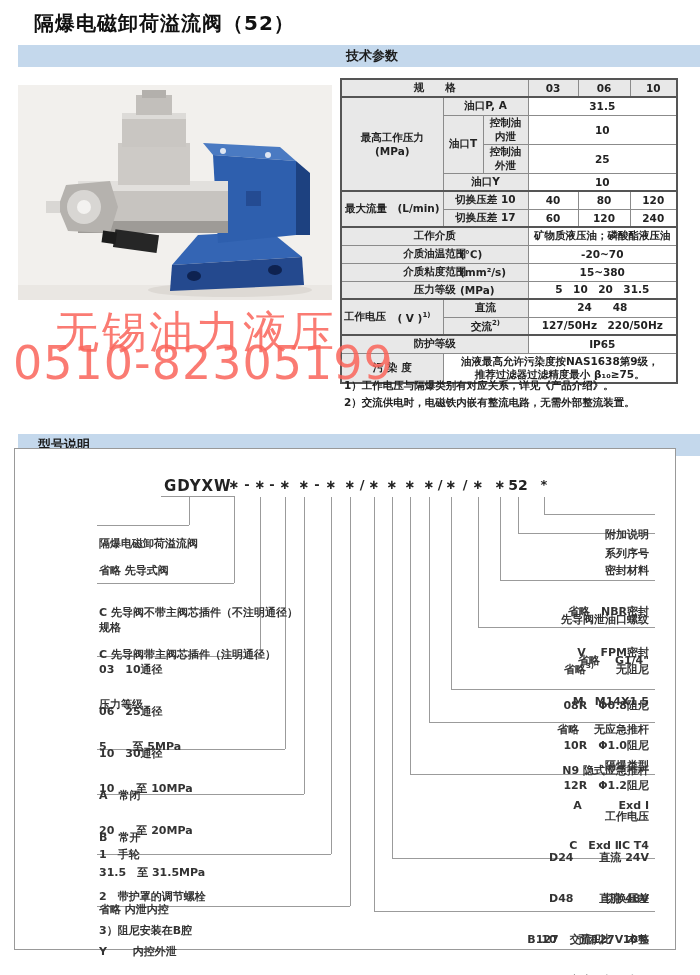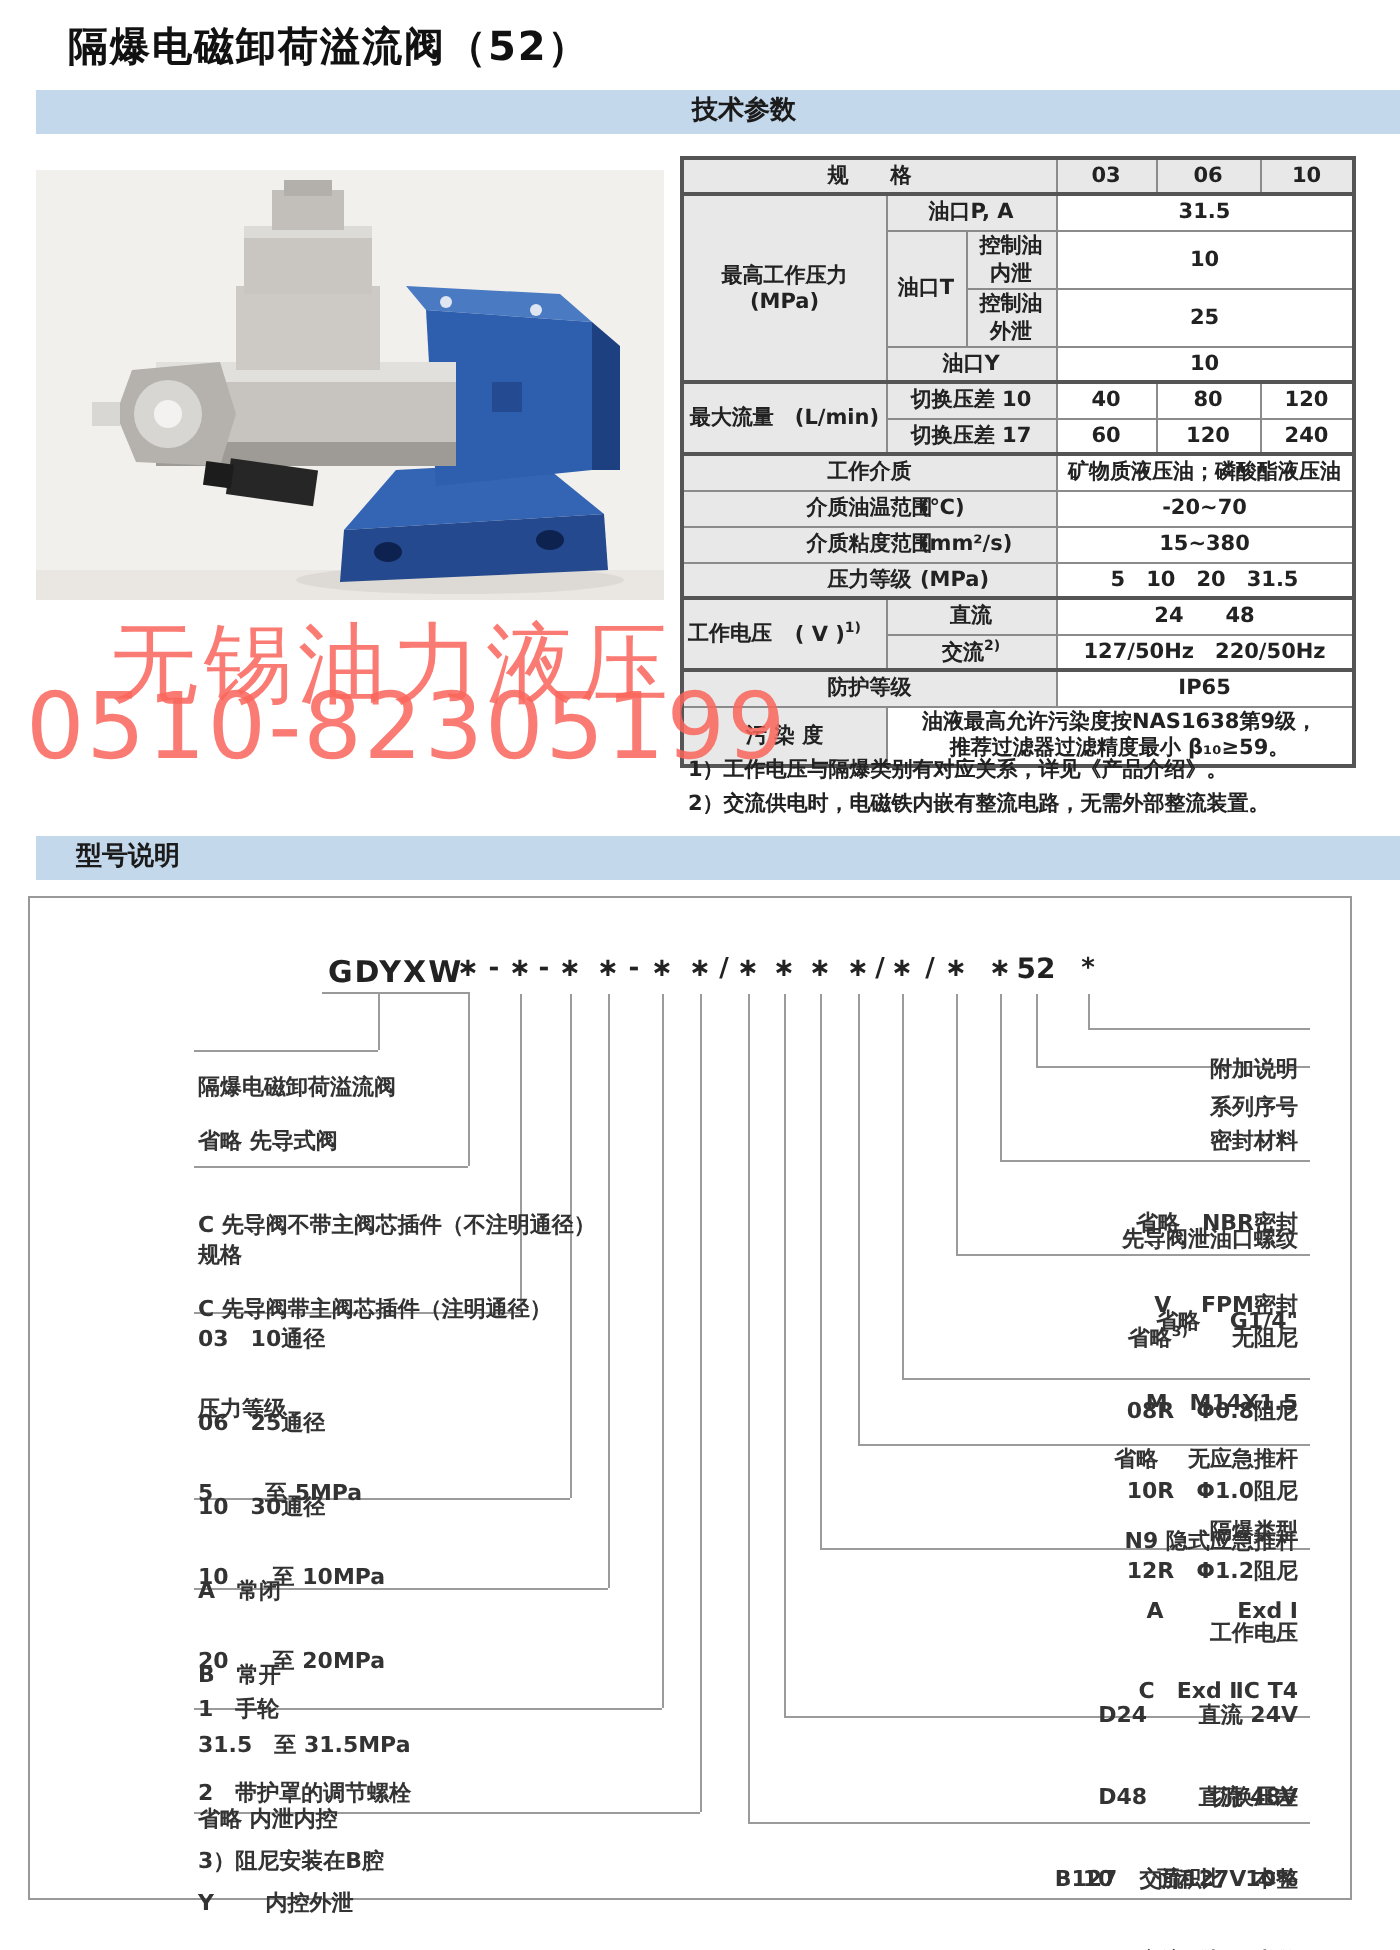--- a/index.html
+++ b/index.html
@@ -3,21 +3,21 @@
 <meta charset="utf-8">
 <style>
   * { margin:0; padding:0; box-sizing:border-box; }
   body { background:#ffffff; font-family:"DejaVu Sans", sans-serif; }
   .page { position:relative; width:700px; height:975px; background:#fff; overflow:hidden; color:#1a1a1a; }
 
   .doc-title { position:absolute; left:34px; top:10px; font-size:20px; font-weight:bold; letter-spacing:1px; color:#111;text-align:center; }
 
   .bar { position:absolute; left:18px; width:682px; height:22px; background:#c4d8ec; font-size:13px; font-weight:bold; line-height:22px; color:#1b1b1b; }
   .bar.tech { top:45px; padding-left:328px; }
-  .bar.model { top:418px; padding-left:20px; }
+  .bar.model { top:434px; padding-left:20px; }
 
   .photo { position:absolute; left:18px; top:85px; width:314px; height:215px; }
 
   .wm { position:absolute; color:#fa655b; opacity:.85; font-weight:normal; z-index:5; white-space:nowrap; }
   .wm.l1 { left:55px; top:291px; font-size:44px; letter-spacing:3px;margin-top:12px; }
   .wm.l2 { left:13px; top:336px; font-size:46px; letter-spacing:1px; }
 
   table.tp { position:absolute; left:340px; top:78px; width:336px; border-collapse:collapse; table-layout:fixed;
              font-size:10.5px; font-weight:bold; color:#222; border:2px solid #555; }
   table.tp td { border:1px solid #8b8b8b; height:18px; text-align:center; padding:0 2px; vertical-align:middle; }
@@ -188,21 +188,21 @@
       <td colspan="3">127/50Hz　220/50Hz</td>
     </tr>
     <tr class="sep">
       <td class="g l" colspan="3">防护等级</td>
       <td colspan="3">IP65</td>
     </tr>
     <tr>
       <td class="g" style="height:30px">污 染 度</td>
       <td colspan="5">
         <div class="cont2">油液最高允许污染度按NAS1638第9级，</div>
-        <div class="cont2">推荐过滤器过滤精度最小 β₁₀≥59。</div>
+        <div class="cont2">推荐过滤器过滤精度最小 β₁₀≥75。</div>
       </td>
     </tr>
   </tbody>
     </table>
 
   <div class="notes">
     <div>1）工作电压与隔爆类别有对应关系，详见《产品介绍》。</div>
     <div>2）交流供电时，电磁铁内嵌有整流电路，无需外部整流装置。</div>
   </div>
 

